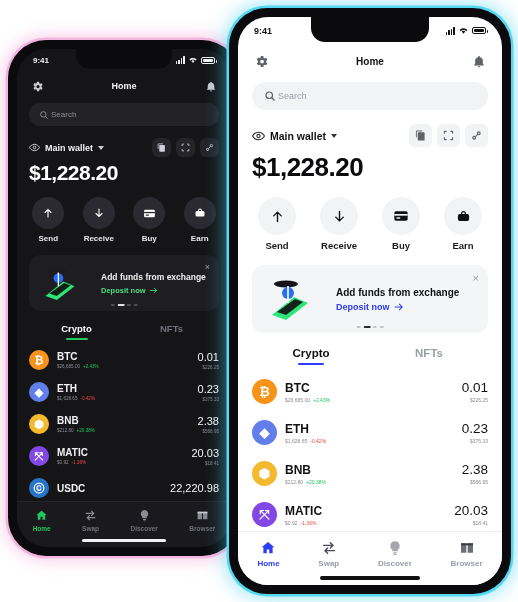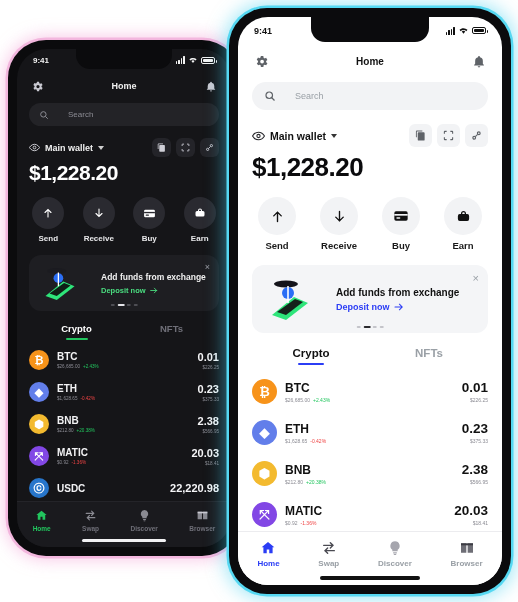--- a/index.html
+++ b/index.html
@@ -72,21 +72,21 @@
     position:absolute; left:0; right:0; text-align:center;
     font-size: 9px; font-weight: bold; pointer-events:none;
   }
   .light .appbar-title { font-size: 10px; color:#111; }
   .dark .appbar-title { color:#f0f0f0; }
   .icon-btn { display:flex; align-items:center; justify-content:center; cursor:pointer; }
   .spacer { flex:1; }
 
   
   .search {
-    display:flex; align-items:center; gap:19px;
+    display:flex; align-items:center; gap:2px;
     border-radius: 999px;
   }
   .dark .search { margin: 2px 12px 0; height: 23px; background:#232327; padding:0 10px; }
   .light .search { margin: 4px 14px 0; height: 28px; background:#f2f3f5; padding:0 12px; }
   .search-ph { font-size: 8px; }
   .dark .search-ph { color:#8b8b93; }
   .light .search-ph { color:#9aa0a6; font-size:9px; }
 
   
   .wallet-row { display:flex; align-items:center; }
@@ -177,21 +177,21 @@
   .tkn-mid { margin-left:8px; }
   .tkn-sym { font-weight:bold; }
   .dark .tkn-sym { font-size:10px; color:#f2f2f4; }
   .light .tkn-sym { font-size:12px; color:#111; }
   .tkn-sub { margin-top:2px; display:flex; gap:3px; align-items:center; }
   .dark .tkn-sub { font-size:4.6px; }
   .light .tkn-sub { font-size:5px; }
   .tkn-price { color:#8b8b93; }
   .up { color:#22c55e; } .down { color:#ef4444; }
   .tkn-right { margin-left:auto; text-align:right; }
-  .tkn-amt { font-weight:bold; }
+  .tkn-amt { font-weight:normal; }
   .dark .tkn-amt { font-size:11px; color:#f5f5f7; }
   .light .tkn-amt { font-size:13.5px; color:#111; }
   .tkn-val { margin-top:2px; color:#8b8b93; }
   .dark .tkn-val { font-size:4.6px; }
   .light .tkn-val { font-size:5px; }
 
   
   .bottomnav {
     position:absolute; left:0; right:0; bottom:0;
     display:flex; align-items:flex-start; justify-content:space-around;

